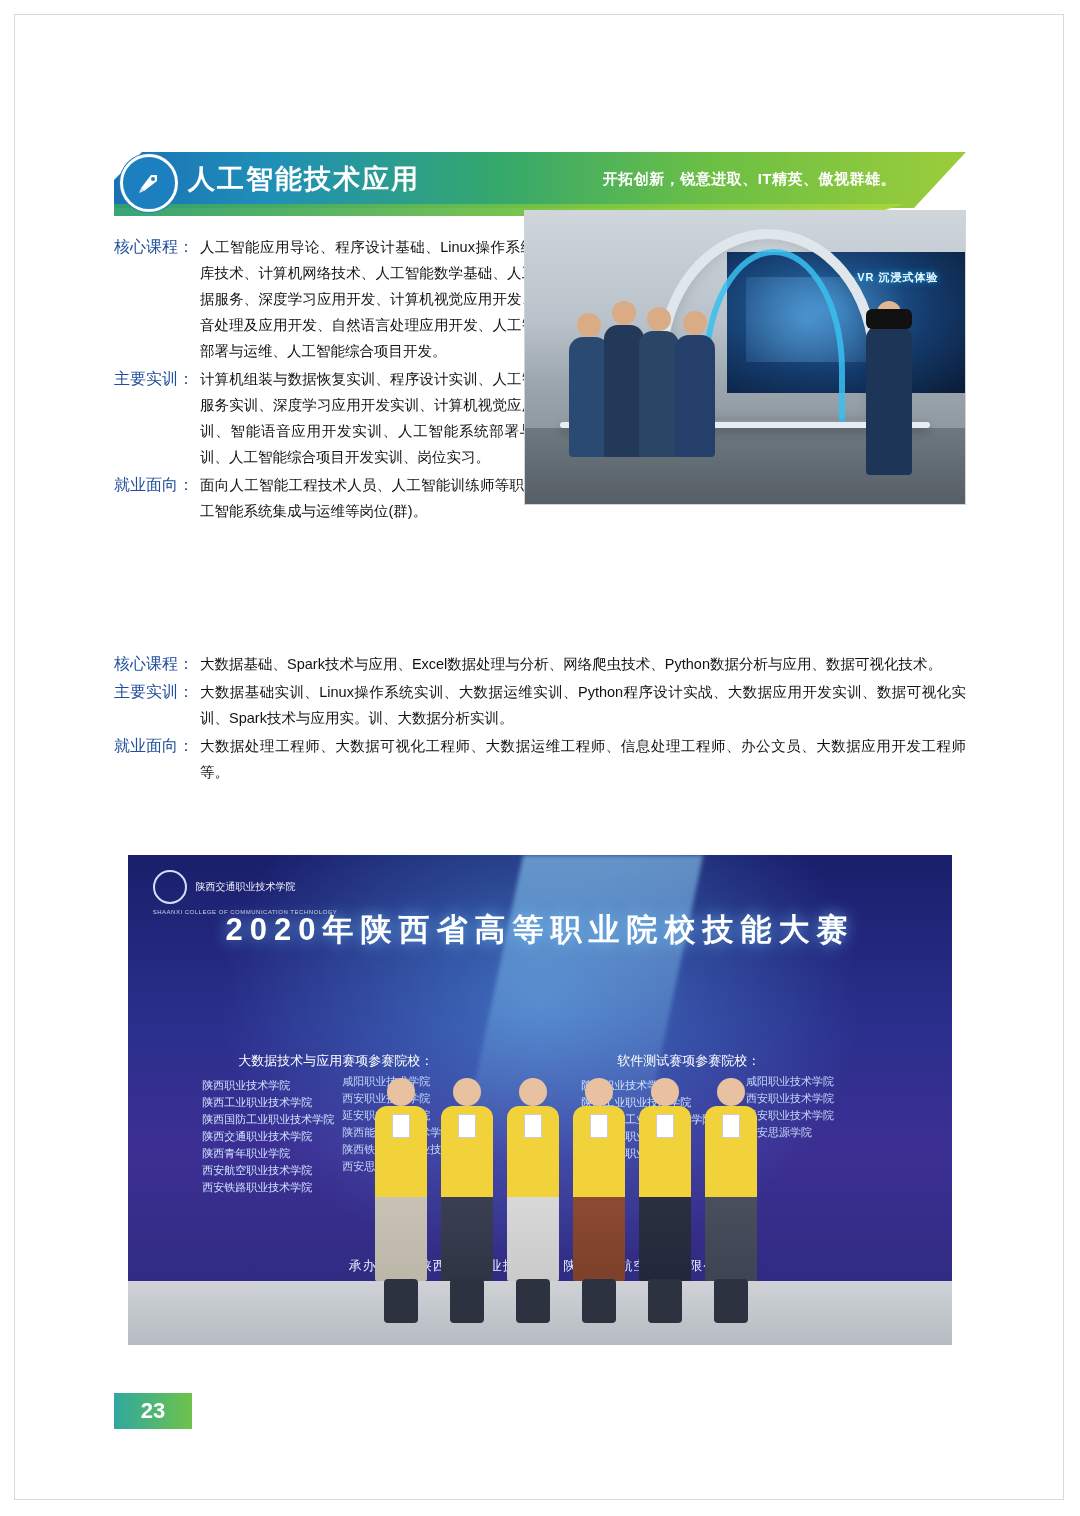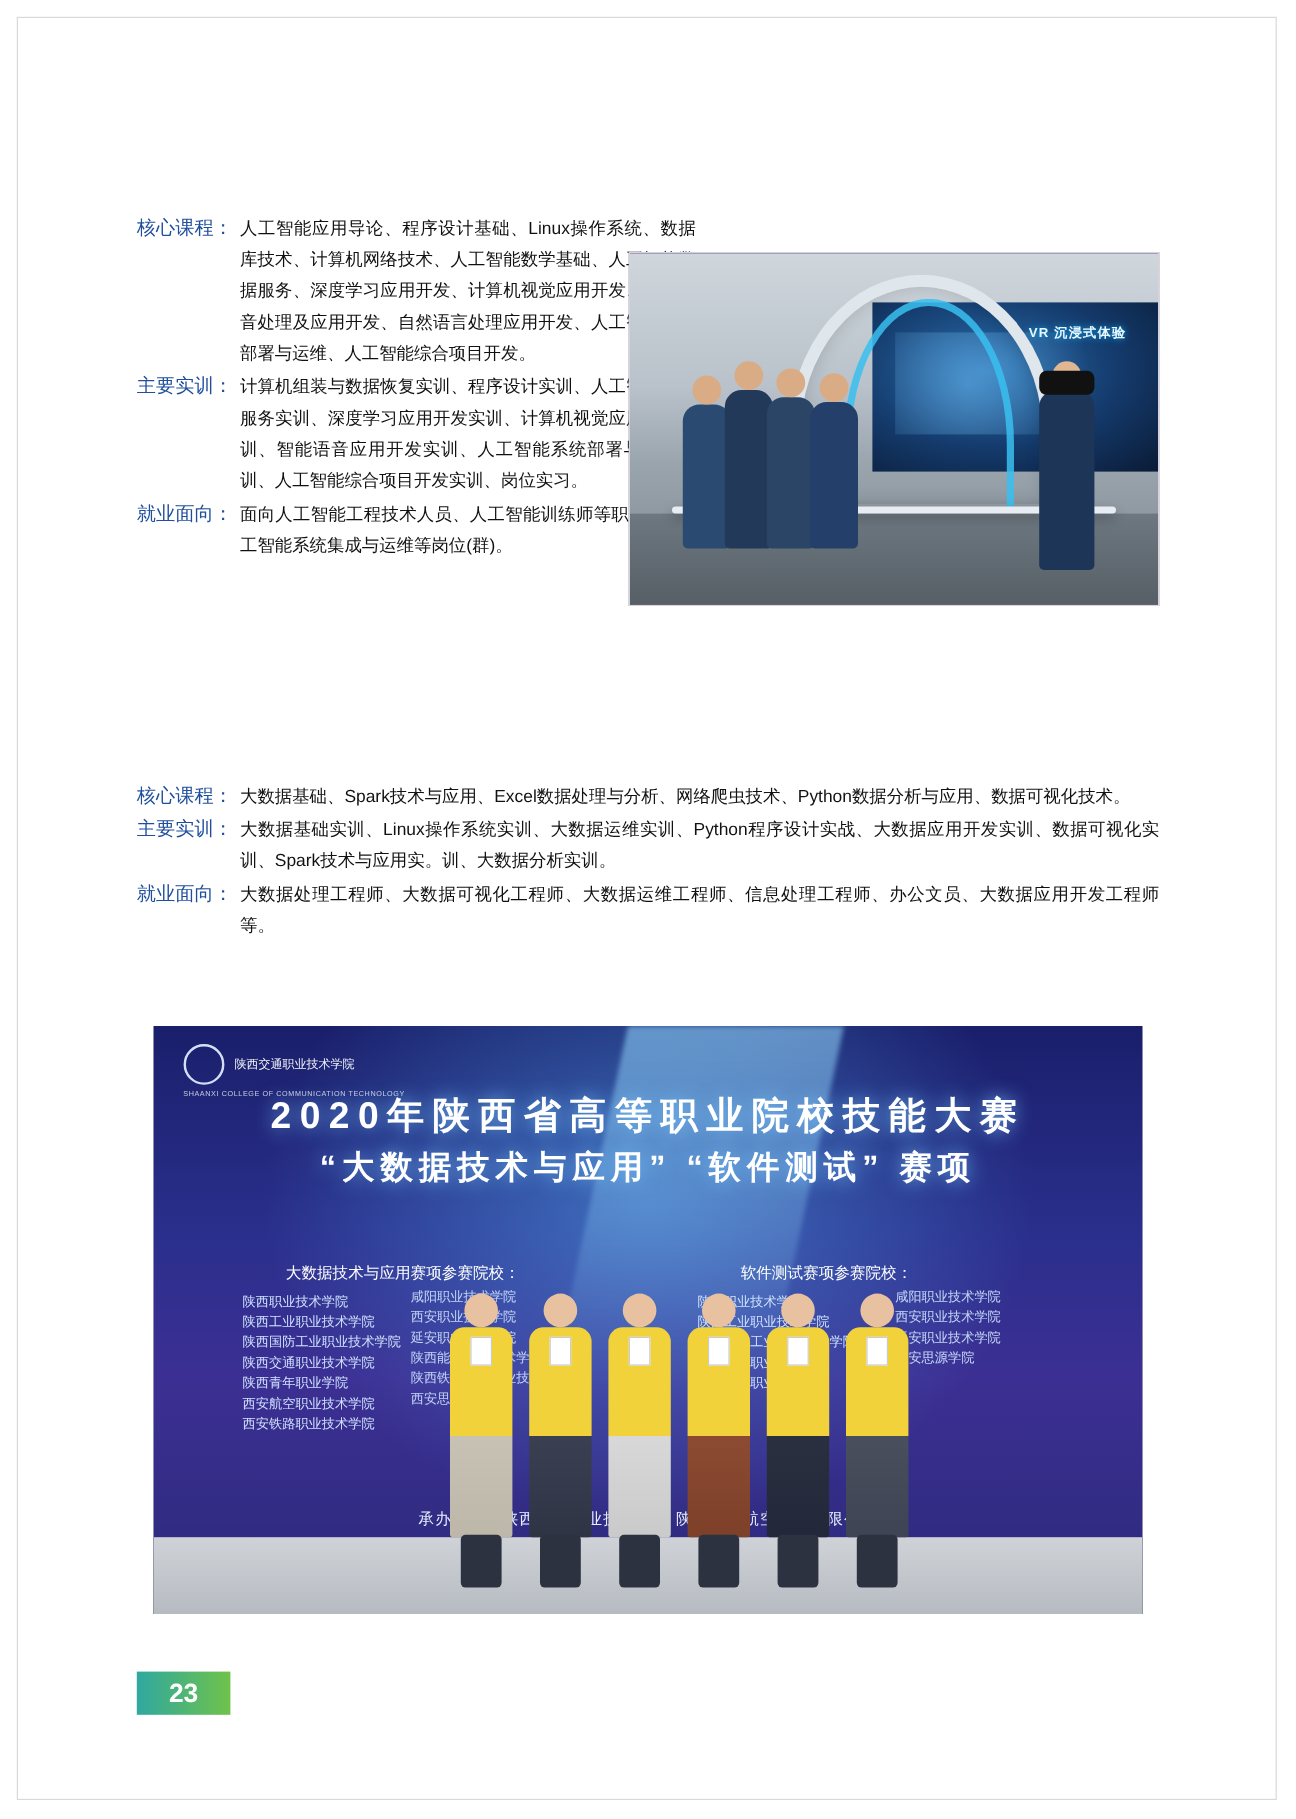--- a/index.html
+++ b/index.html
@@ -122,21 +122,21 @@
   .s1-wide { width: 770px; }
 
   .photo1 {
     position: absolute;
     right: 0;
     top: 58px;
     width: 440px;
     height: 293px;
     border: 1px solid #d4d4d4;
     overflow: hidden;
-    background: #4c1d95;
+    background: #be185d;
   }
 
   .photo2 {
     position: absolute;
     left: 128px;
     top: 855px;
     width: 824px;
     height: 490px;
     overflow: hidden;
     background: #13184a;
@@ -286,20 +286,33 @@
   }
 </style>
 </head>
 <body>
 
 <div class="page">
   <div class="page-frame"></div>
 
   <div class="section" style="top:152px;">
 
+    <div class="banner">
+      <div class="banner-bg"></div>
+      <div class="banner-accent"></div>
+      <div class="banner-badge">
+        <svg width="30" height="30" viewBox="0 0 30 30">
+          <path d="M7 20 L17 7 L23 7 L23 13 L10 23 Z" fill="#ffffff"></path>
+          <circle cx="19" cy="11" r="2" fill="#1b7fc0"></circle>
+          <path d="M7 20 L5 25 L10 23 Z" fill="#cfe6f7"></path>
+        </svg>
+      </div>
+      <div class="banner-title">人工智能技术应用</div>
+      <div class="banner-slogan">开拓创新，锐意进取、IT精英、傲视群雄。</div>
+    </div>
 
     <div class="photo1">
       <div class="p1-room"></div>
       <div class="p1-screen"></div>
       <div class="p1-vrtext">VR 沉浸式体验</div>
       <div class="p1-arch"></div>
       <div class="p1-floor"></div>
       <div class="p1-rail"></div>
       <div class="person p1-p1"></div>
       <div class="person p1-p2"></div>
@@ -348,21 +361,20 @@
     <div class="p2-bg"></div>
     <div class="p2-beam"></div>
 
     <div class="p2-logo">
       <span class="ring"></span>
       <span>陕西交通职业技术学院</span><br>
       <span style="font-size:6px;letter-spacing:.5px;opacity:.8;">SHAANXI COLLEGE OF COMMUNICATION TECHNOLOGY</span>
     </div>
 
     <div class="p2-t1">2020年陕西省高等职业院校技能大赛</div>
-    <div class="p2-t2">“大数据技术与应用” “软件测试” 赛项</div>
 
     <div class="p2-col p2-left">
       <div class="p2-colTitle">大数据技术与应用赛项参赛院校：</div>
       <div>陕西职业技术学院</div>
       <div>陕西工业职业技术学院</div>
       <div>陕西国防工业职业技术学院</div>
       <div>陕西交通职业技术学院</div>
       <div>陕西青年职业学院</div>
       <div>西安航空职业技术学院</div>
       <div>西安铁路职业技术学院</div>

